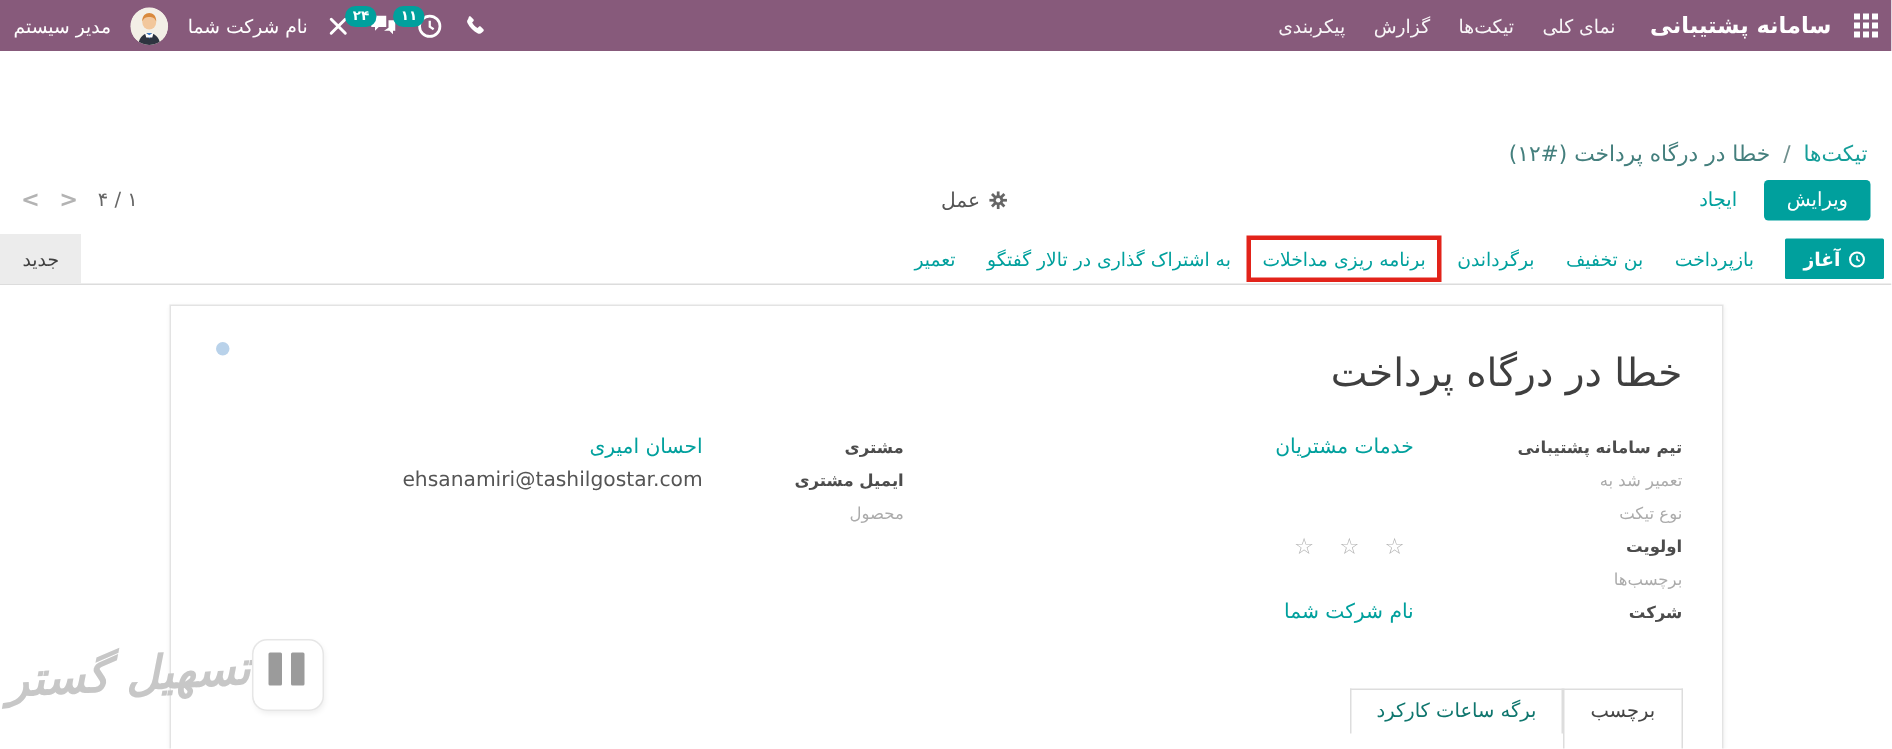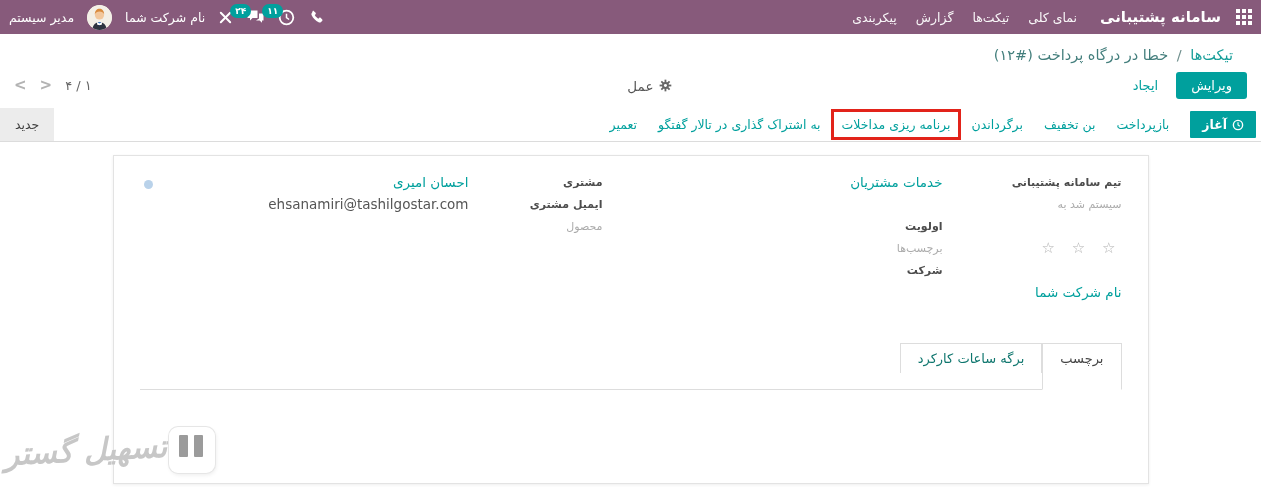--- a/index.html
+++ b/index.html
@@ -21,21 +21,21 @@
   .nav-menu{display:flex;align-items:center;gap:19px;font-size:12.5px;}
   .nav-menu a{color:#fff;text-decoration:none;cursor:pointer;opacity:.95;}
   .nav-left{display:flex;align-items:center;gap:13px;direction:ltr;font-size:12.5px;}
   .systray-icon{position:relative;display:inline-flex;align-items:center;cursor:pointer;}
   .badge-pill{position:absolute;left:-16px;top:-5px;background:var(--badge);color:#fff;
     font-size:9px;line-height:12px;padding:1px 5px;border-radius:8px;font-weight:bold;}
   .avatar{width:25px;height:25px;border-radius:50%;background:#f3efe6;overflow:hidden;
     display:inline-block;cursor:pointer;}
   .nav-left .lbl{cursor:pointer;}
   
-  .breadcrumb-row{padding:13px 28px 2px;font-size:14.5px;}
+  .breadcrumb-row{padding:13px 16px 2px;font-size:14.5px;margin-top:48px;}
   .breadcrumb a{color:#169e99;text-decoration:none;cursor:pointer;}
   .breadcrumb .sep{color:#6f8f8d;margin:0 4px;}
   .breadcrumb .current{color:#447f7d;}
   
   .control-row{display:flex;justify-content:space-between;align-items:center;
     padding:7px 14px 9px;position:relative;}
   .cp-buttons{display:flex;align-items:center;gap:18px;}
   .btn-primary{background:var(--accent);color:#fff;border:none;font-size:13px;
     padding:6px 15px;border-radius:3px;cursor:pointer;font-family:inherit;}
   .btn-link{background:none;border:none;color:var(--accent);font-size:13px;cursor:pointer;
@@ -214,30 +214,32 @@
       <span class="annotation-box"></span>
     </span>
     <button class="sb-link">به اشتراک گذاری در تالار گفتگو</button>
     <button class="sb-link">تعمیر</button>
   </div>
   <div class="sb-stage">جدید</div>
 </div>
 
 <div class="sheet">
   <span class="blue-dot"></span>
+  <h1 class="sheet-title">خطا در درگاه پرداخت</h1>
 
   <div class="o-form">
 
     <div class="o-group">
       <span class="o-label">تیم سامانه پشتیبانی</span>
       <span class="o-value"><a>خدمات مشتریان</a></span>
 
-      <span class="o-label muted">سیستم شد به</span>
-      <span class="o-value"></span>
-
+      <span class="o-label muted">تعمیر شد به</span>
+      <span class="o-value"></span>
+
+      <span class="o-label muted">نوع تیکت</span>
       <span class="o-value"></span>
 
       <span class="o-label">اولویت</span>
       <span class="o-value stars">☆ ☆ ☆</span>
 
       <span class="o-label muted">برچسب‌ها</span>
       <span class="o-value"></span>
 
       <span class="o-label">شرکت</span>
       <span class="o-value"><a>نام شرکت شما</a></span>

